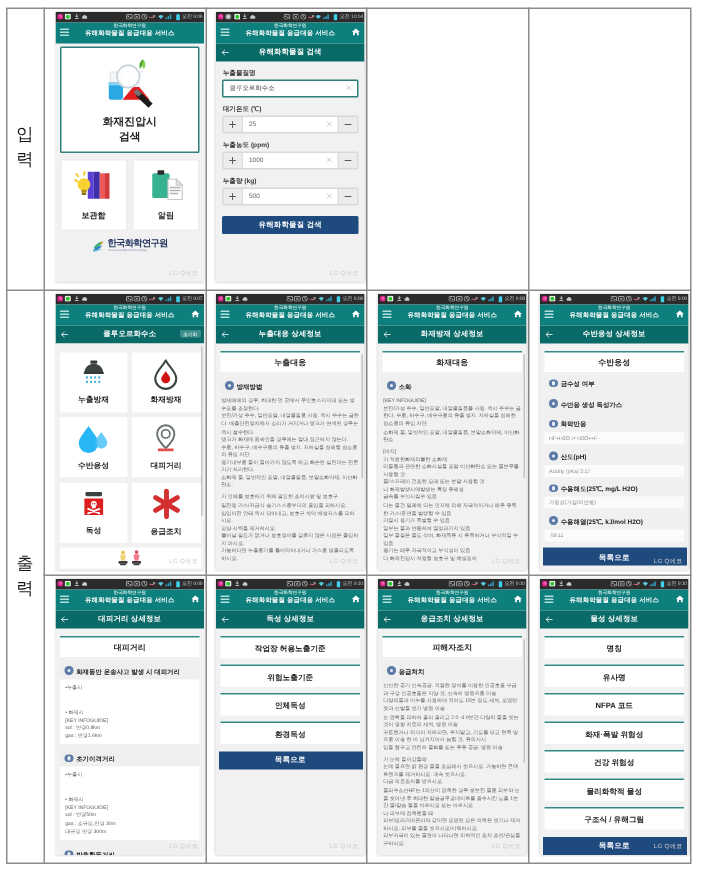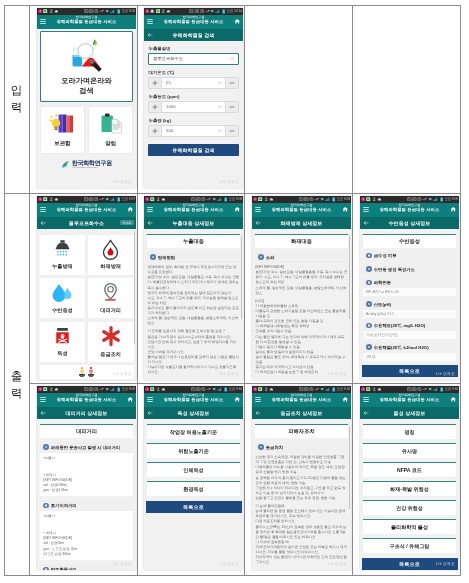--- a/index.html
+++ b/index.html
@@ -215,21 +215,21 @@
                 <path d="M82 38h34l-9 14v24l28 38H63l28-38V52z" fill="#fdfdfd" stroke="#e6e6e6" stroke-width="2.5"></path>
                 <path d="M91 80l-28 34h72L107 80z" fill="#e21c1c"></path>
                 <path d="M109 92l34 32-11 11-34-32z" fill="#1c1c1c"></path>
                 <path d="M101 85l13 12-9 9-13-12z" fill="#717171"></path>
                 <circle cx="78" cy="52" r="31" fill="#ffffff" opacity=".86"></circle>
                 <circle cx="78" cy="52" r="30" fill="none" stroke="#ccd6dc" stroke-width="5"></circle>
                 <path d="M62 38a22 22 0 0 1 18-8" stroke="#ffffff" stroke-width="5" fill="none" stroke-linecap="round"></path>
               </svg>
             </span>
             <div class="lbl">
-              <div>오라가며온라와</div>
+              <div>화재진압시</div>
               <div>검색</div>
             </div>
           </div>
           <div class="tworow">
             <div class="smcard">
               <span style="display: inline-flex;">
                 <svg width="26" height="24" viewBox="0 0 104 96">
                   <rect x="38" y="10" width="16" height="72" fill="#5b3fd6"></rect>
                   <rect x="54" y="10" width="16" height="72" fill="#3f2fa8"></rect>
                   <rect x="70" y="14" width="14" height="68" fill="#f05a5a"></rect>

